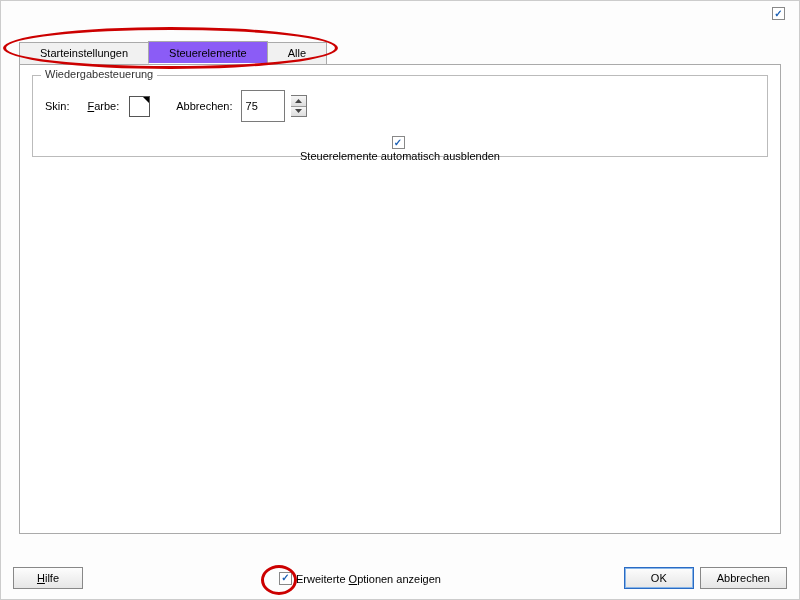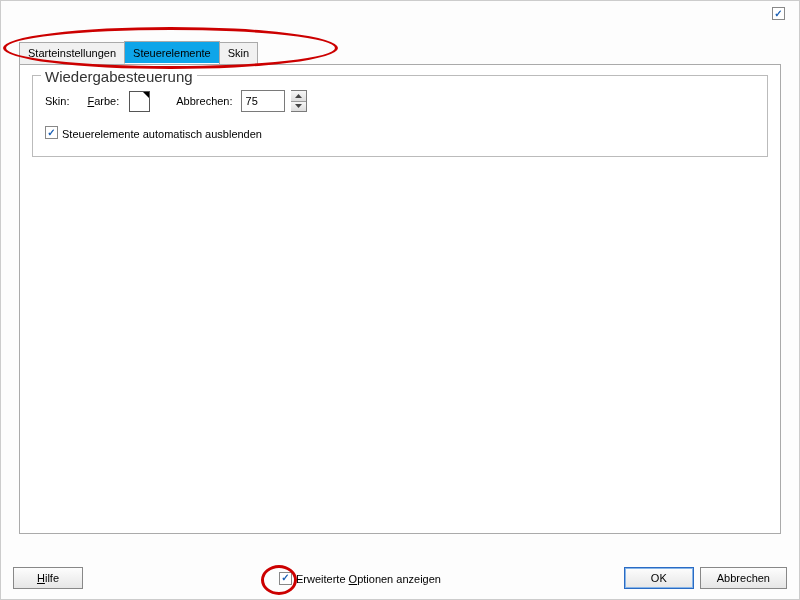--- a/index.html
+++ b/index.html
@@ -5,39 +5,39 @@
     * { box-sizing: border-box; margin: 0; padding: 0; font-family: Tahoma, Verdana, sans-serif; font-size: 11px; }
     body { width: 800px; height: 600px; background: #fdfdfd; position: relative; border: 1px solid #ccc; }
     
     .topbar { position: absolute; top: 6px; right: 10px; display: flex; align-items: center; }
     .checkbox { width: 13px; height: 13px; border: 1px solid #888; background: #fff; display: inline-flex; align-items: center; justify-content: center; margin-right: 4px; }
     .checkbox.checked::after { content: "✓"; color: #1a5fb4; font-size: 10px; font-weight: bold; line-height: 1; }
     .cblabel { position: relative; top: 1px; }
     .underline { text-decoration: underline; }
     
     .tabbar { position: absolute; top: 40px; left: 18px; display: flex; }
-    .tab { border: 1px solid #aaa; padding: 4px 8px 4px; background: #f1f1f1; position: relative; top: 1px; margin-right: -1px; font-size: 11px; }
-    .tab.active { background: #0ea5e9; border-bottom: 1px solid #fff; top: 0; padding-top: 5px; }
+    .tab { border: 1px solid #aaa; padding: 4px 20px 4px; background: #f1f1f1; position: relative; top: 1px; margin-right: -1px; font-size: 11px; }
+    .tab.active { background: #8b5cf6; border-bottom: 1px solid #fff; top: 0; padding-top: 5px; }
     
     .panel { position: absolute; top: 63px; left: 18px; right: 18px; height: 470px; border: 1px solid #aaa; background: #fff; }
     
     .group { position: absolute; top: 10px; left: 12px; right: 12px; border: 1px solid #bbb; padding: 14px 12px 12px; height: 82px; }
-    .group-legend { position: absolute; top: -8px; left: 8px; background: #fff; padding: 0 4px; font-size: 15px; color: #333; }
+    .group-legend { position: absolute; top: -8px; left: 8px; background: #fff; padding: 0 4px; font-size: 11px; color: #333; }
     
     .row1 { display: flex; align-items: center; gap: 6px; }
-    .row2 { display: flex; align-items: center; margin-top: 14px; }
+    .row2 { display: flex; align-items: center; margin-top: 14px; flex-direction: column; }
     .lbl { display: inline-block; }
     
     .dropdown { flex: 1; max-width: 540px; height: 22px; border: 1px solid #7a7a7a; background: #fff; display: flex; align-items: center; justify-content: space-between; padding: 0 4px; }
     .dropdown-btn { width: 16px; height: 16px; background: linear-gradient(#f6f6f6,#ddd); border: 1px solid #888; display: flex; align-items: center; justify-content: center; }
     
     .swatch { width: 21px; height: 21px; border: 1px solid #555; background: #fff; position: relative; margin-left: 4px; }
     .swatch::after { content: ""; position: absolute; top: 0; right: 0; width: 0; height: 0; border-top: 6px solid #000; border-left: 6px solid transparent; }
     
-    .numinput { width: 44px; height: 22px; border: 1px solid #7a7a7a; background: #fff; padding: 0 4px; display: inline-flex; align-items: center; margin-left: 2px; }
+    .numinput { width: 44px; height: 32px; border: 1px solid #7a7a7a; background: #fff; padding: 0 4px; display: inline-flex; align-items: center; margin-left: 2px; }
     .spinner { width: 16px; height: 22px; border: 1px solid #7a7a7a; border-left: none; display: flex; flex-direction: column; }
     .spin { flex: 1; display: flex; align-items: center; justify-content: center; background: linear-gradient(#f6f6f6,#ddd); }
     .spin:first-child { border-bottom: 1px solid #999; }
     
     .bottombar { position: absolute; bottom: 10px; left: 12px; right: 12px; display: flex; align-items: center; }
     .btn { height: 22px; padding: 0 16px; border: 1px solid #888; background: linear-gradient(#fdfdfd,#e6e6e6); display: inline-flex; align-items: center; justify-content: center; min-width: 70px; }
     .btn.primary { border: 1px solid #2a6bc4; box-shadow: inset 0 0 0 1px #87b5e8; }
     .spacer { flex: 1; }
     
     .annot-ellipse { position: absolute; border: 3px solid #cc0000; border-radius: 50%; pointer-events: none; }
@@ -47,21 +47,21 @@
 </head>
 <body>
 
 <div class="topbar">
   <span class="checkbox checked"></span>
 </div>
 
 <div class="tabbar">
   <div class="tab">Starteinstellungen</div>
   <div class="tab active">Steuerelemente</div>
-  <div class="tab">Skin</div>
+  <div class="tab">Alle</div>
 </div>
 
 <div class="panel">
   <div class="group">
     <span class="group-legend">Wiedergabesteuerung</span>
     <div class="row1">
       <span class="lbl">Skin:</span>
       <span style="width:6px"></span>
       <span class="lbl"><span class="underline">F</span>arbe:</span>
       <span class="swatch"></span>

